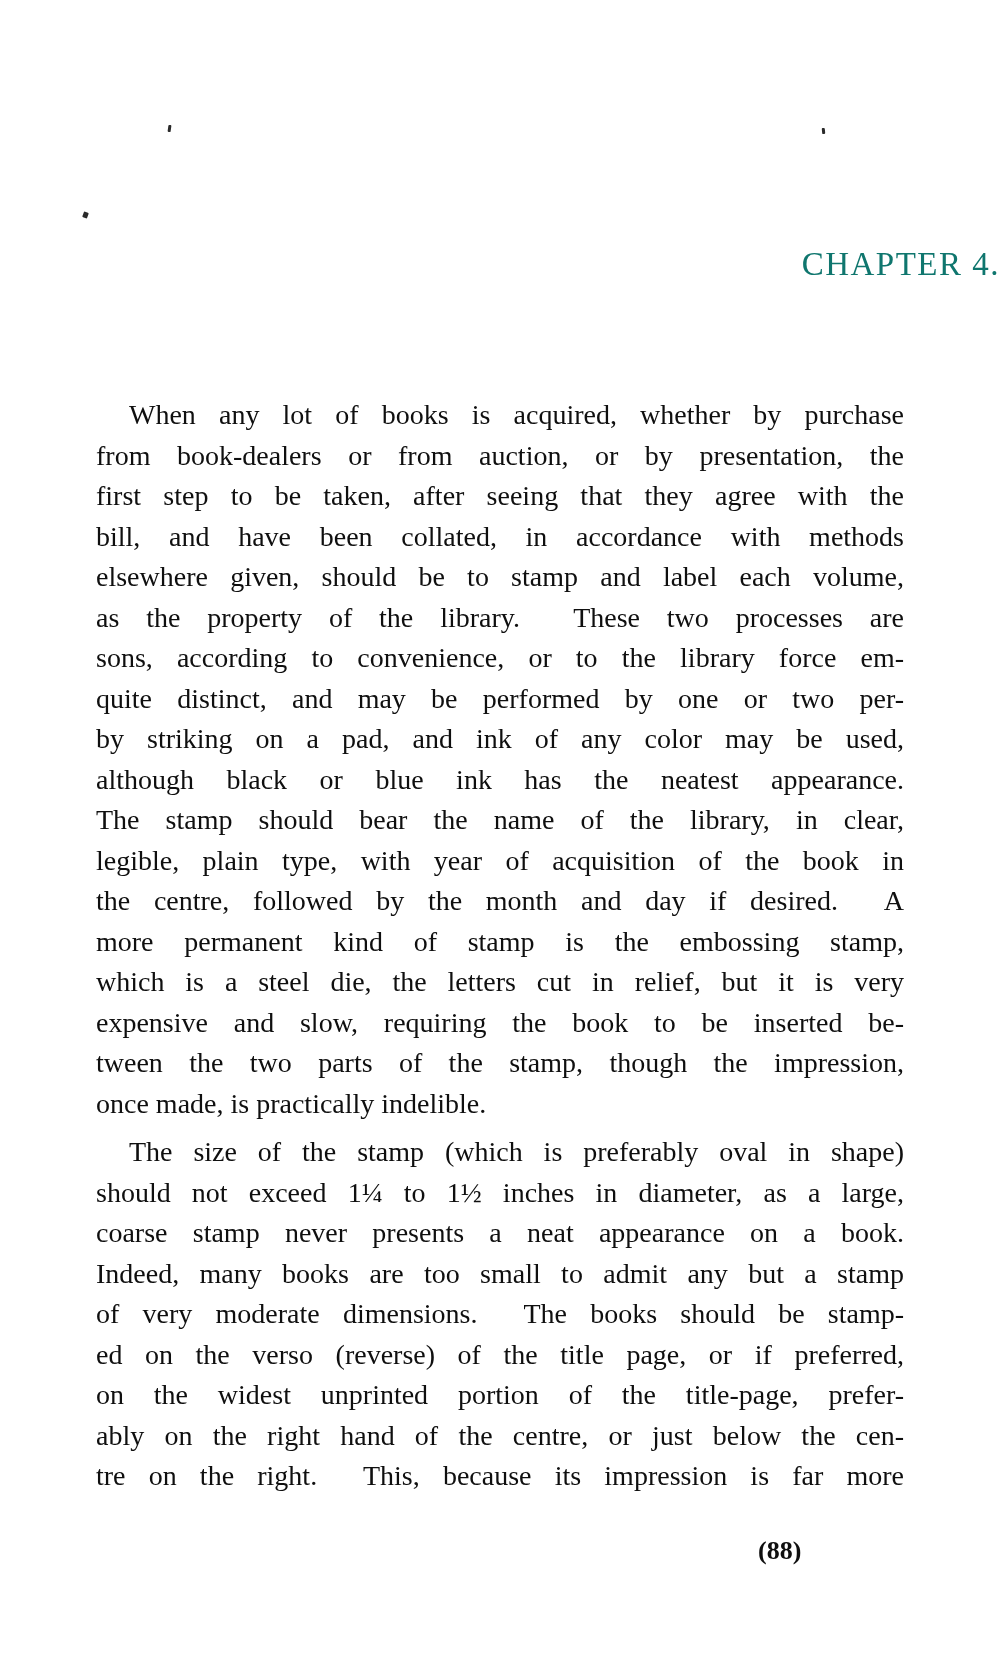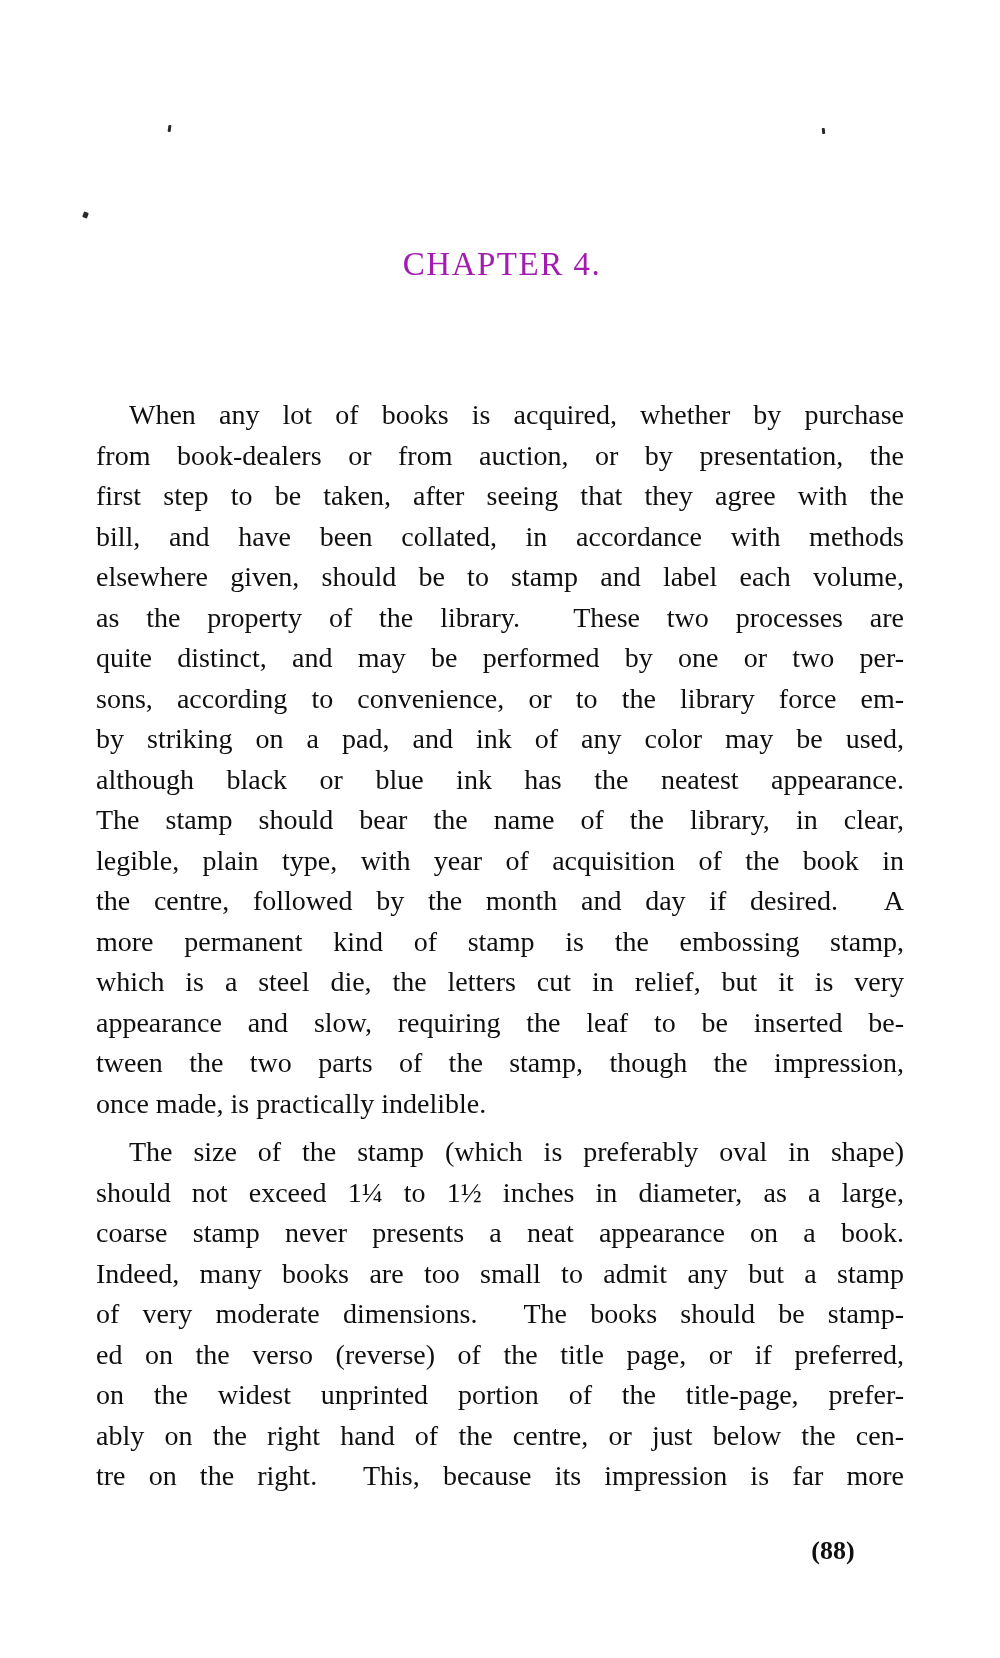--- a/index.html
+++ b/index.html
@@ -16,25 +16,25 @@
     color: #0f0f0f;
     font-family: "Liberation Serif", "DejaVu Serif", serif;
     overflow: hidden;
   }
   .chapter-heading {
     position: absolute;
     top: 246px;
     left: 4px;
     right: 0;
     margin: 0;
-    text-align: center;
+    text-align: right;
     font-size: 33px;
     font-weight: 500;
     letter-spacing: 1.5px;
-    color: #a21caf;
+    color: #0f766e;
   }
   .section-heading {
     position: absolute;
     top: 316px;
     left: 88px;
     right: 88px;
     margin: 0;
     text-align: center;
     font-variant: small-caps;
     font-size: 28px;
@@ -58,21 +58,21 @@
     white-space: pre-wrap;
     height: 40.5px;
   }
   .line.indent { text-indent: 33px; }
   .line.unjustified { text-align-last: left; }
   .page-number {
     position: absolute;
     top: 1536px;
     left: 758px;
     width: 150px;
-    text-align: center;
+    text-align: left;
     font-size: 26px;
     font-weight: 700;
     color: #0f0f0f;
   }
   .artifact {
     position: absolute;
     background: #2a2a2a;
     border-radius: 1px;
   }
   .artifact.a1 { left: 168px; top: 125px; width: 3px; height: 7px; transform: rotate(8deg); }
@@ -91,30 +91,30 @@
 
 
   <div class="body-text">
       <div class="paragraph">
         <div class="line indent">When any lot of books is acquired, whether by purchase</div>
         <div class="line">from book-dealers or from auction, or by presentation, the</div>
         <div class="line">first step to be taken, after seeing that they agree with the</div>
         <div class="line">bill, and have been collated, in accordance with methods</div>
         <div class="line">elsewhere given, should be to stamp and label each volume,</div>
         <div class="line">as the property of the library.  These two processes are</div>
+        <div class="line">sons, according to convenience, or to the library force em-</div>
         <div class="line">quite distinct, and may be performed by one or two per-</div>
-        <div class="line">sons, according to convenience, or to the library force em-</div>
         <div class="line">by striking on a pad, and ink of any color may be used,</div>
         <div class="line">although black or blue ink has the neatest appearance.</div>
         <div class="line">The stamp should bear the name of the library, in clear,</div>
         <div class="line">legible, plain type, with year of acquisition of the book in</div>
         <div class="line">the centre, followed by the month and day if desired.  A</div>
         <div class="line">more permanent kind of stamp is the embossing stamp,</div>
         <div class="line">which is a steel die, the letters cut in relief, but it is very</div>
-        <div class="line">appearance and slow, requiring the leaf to be inserted be-</div>
+        <div class="line">expensive and slow, requiring the book to be inserted be-</div>
         <div class="line">tween the two parts of the stamp, though the impression,</div>
         <div class="line unjustified">once made, is practically indelible.</div>
       </div>
       <div class="paragraph">
         <div class="line indent">The size of the stamp (which is preferably oval in shape)</div>
         <div class="line">should not exceed 1¼ to 1½ inches in diameter, as a large,</div>
         <div class="line">coarse stamp never presents a neat appearance on a book.</div>
         <div class="line">Indeed, many books are too small to admit any but a stamp</div>
         <div class="line">of very moderate dimensions.  The books should be stamp-</div>
         <div class="line">ed on the verso (reverse) of the title page, or if preferred,</div>

